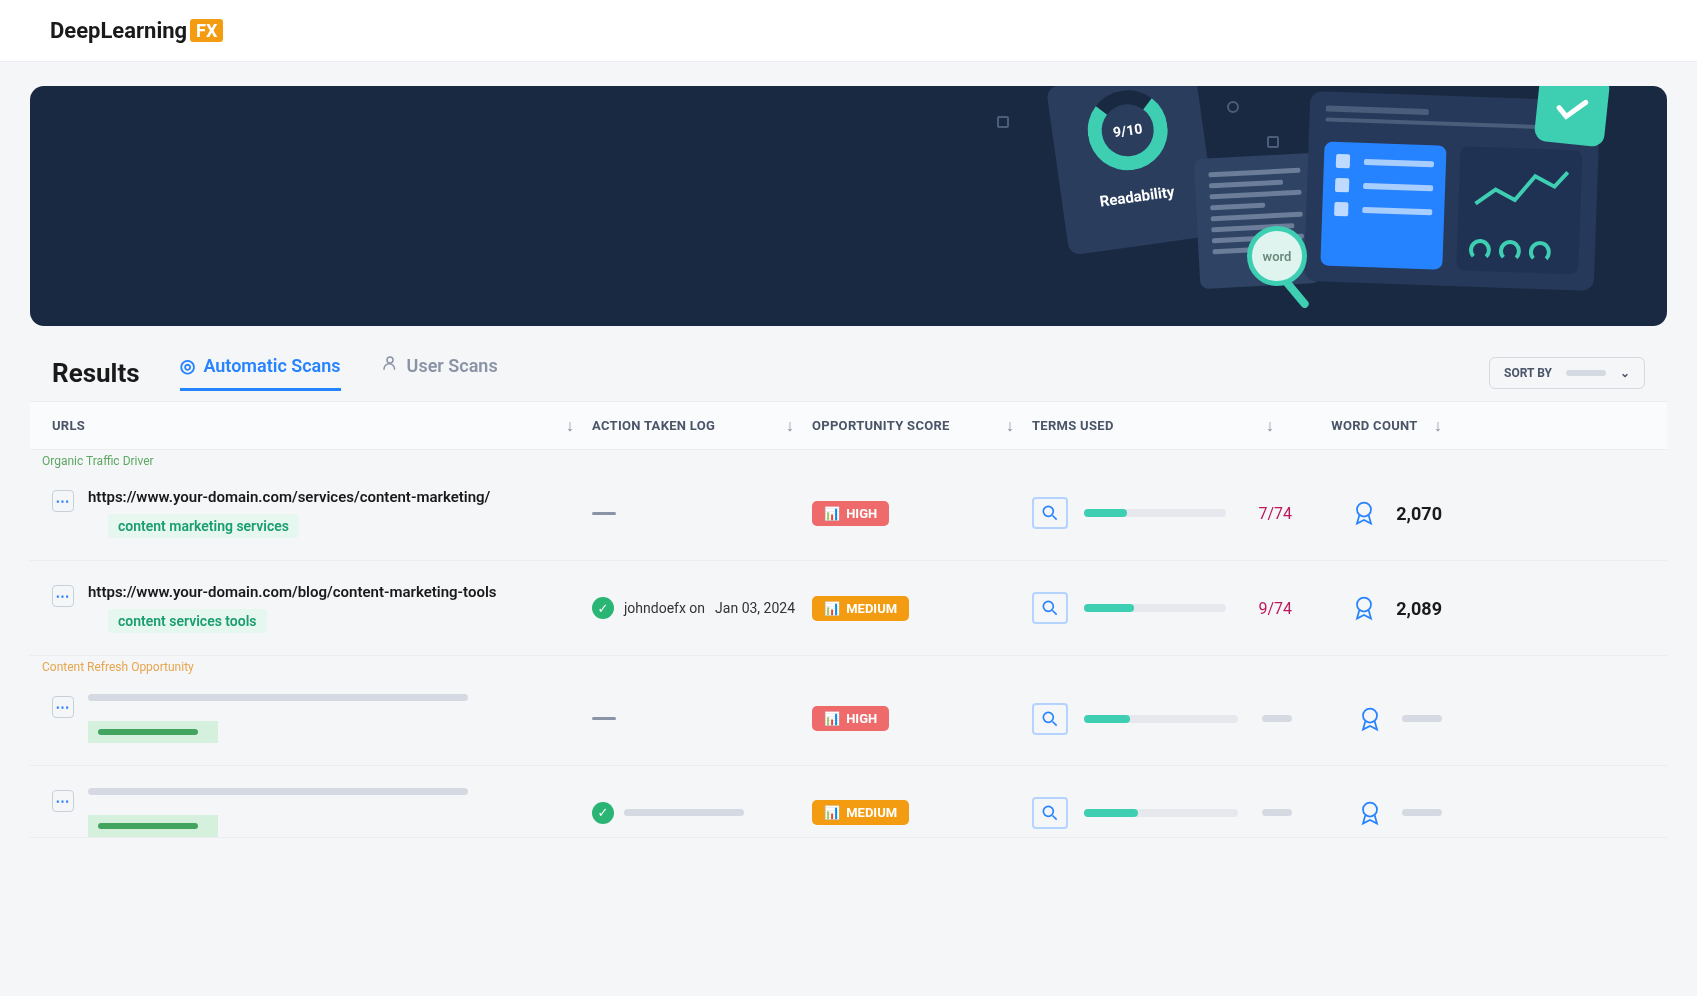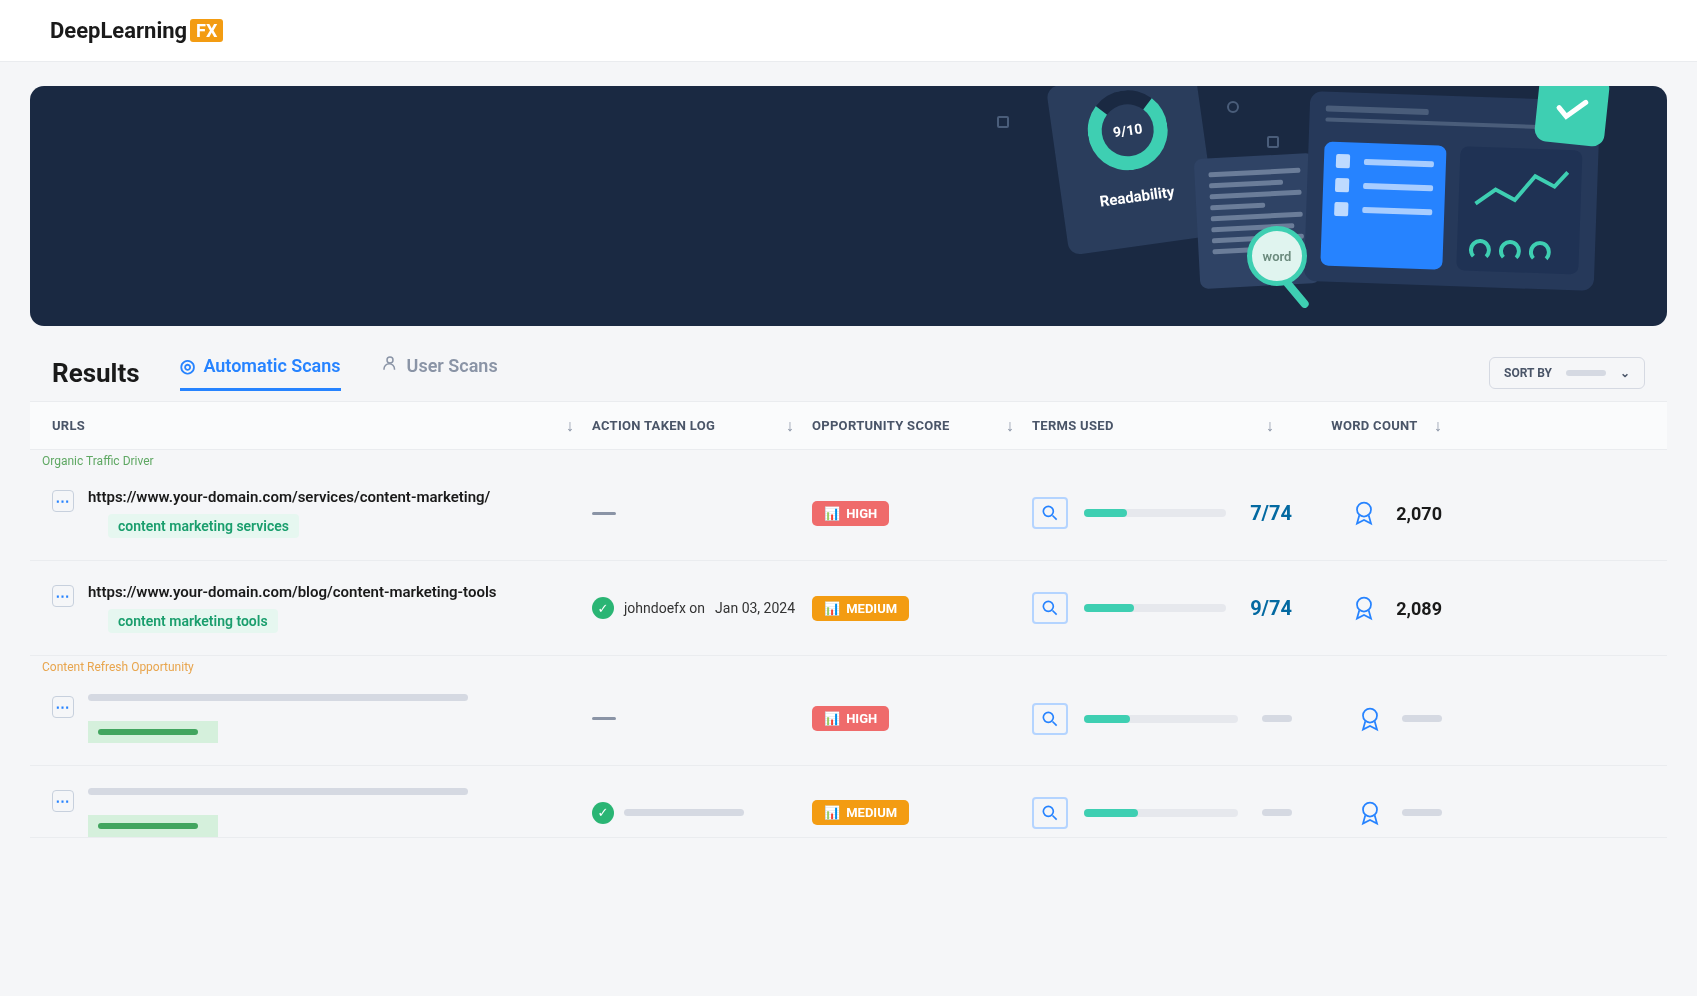--- a/index.html
+++ b/index.html
@@ -43,21 +43,21 @@
 .action-cell { display: flex; align-items: center; gap: 10px; font-size: 14px; color: #333; }
 .check-icon { width: 22px; height: 22px; background: #2ab574; border-radius: 50%; display: flex; align-items: center; justify-content: center; color: #fff; font-size: 13px; }
 .dash { width: 24px; height: 3px; background: #8a94a6; border-radius: 2px; }
 .score-badge { padding: 5px 12px; border-radius: 5px; color: #fff; font-size: 13px; font-weight: 700; display: inline-flex; align-items: center; gap: 6px; }
 .score-high { background: #ef6b6b; }
 .score-medium { background: #f39c12; }
 .terms-cell { display: flex; align-items: center; gap: 16px; }
 .terms-icon { width: 36px; height: 32px; border: 2px solid #b4d4ff; border-radius: 4px; position: relative; display: flex; align-items: center; justify-content: center; }
 .terms-bar { flex: 1; height: 8px; background: #e6e8ed; border-radius: 4px; position: relative; }
 .terms-fill { position: absolute; left: 0; top: 0; bottom: 0; background: #3ecfb2; border-radius: 4px; }
-.terms-value { font-size: 20px; font-weight: 700; color: #0369a1; min-width: 50px; text-align: right; }
+.terms-value { font-size: 16px; font-weight: 400; color: #be185d; min-width: 50px; text-align: right; }
 .wc-cell { display: flex; align-items: center; gap: 18px; justify-content: flex-end; }
 .wc-icon { width: 28px; height: 28px; }
 .wc-value { font-size: 18px; font-weight: 700; color: #1a1a1a; }
 .skel { background: #d5d9e2; border-radius: 4px; height: 7px; }
 .skel-url { width: 380px; margin-bottom: 12px; }
 .skel-kw { width: 130px; height: 22px; background: #d5f0dc; }
 .skel-kw-inner { width: 100px; height: 6px; background: #42a55f; margin: 8px 10px; border-radius: 3px; }
 .skel-terms { width: 30px; margin-left: 8px; }
 .skel-wc { width: 40px; }
 
@@ -242,21 +242,21 @@
           </div>
         </div>
       </div>
 
       <div class="row-group">
         <div class="row" style="padding-top:22px;">
           <div class="url-cell">
             <div class="menu-btn">⋯</div>
             <div class="url-info">
               <div class="url-text">https://www.your-domain.com/blog/content-marketing-tools</div>
-              <div class="url-keyword">content marketing tools</div>
+              <div class="url-keyword">content services tools</div>
             </div>
           </div>
           <div class="action-cell">
             <div class="check-icon">✓</div>
             <span>johndoefx on</span>
             <span>Jan 03, 2024</span>
           </div>
           <div><span class="score-badge score-medium">
                 <span>📊</span>
                 <span>MEDIUM</span>

